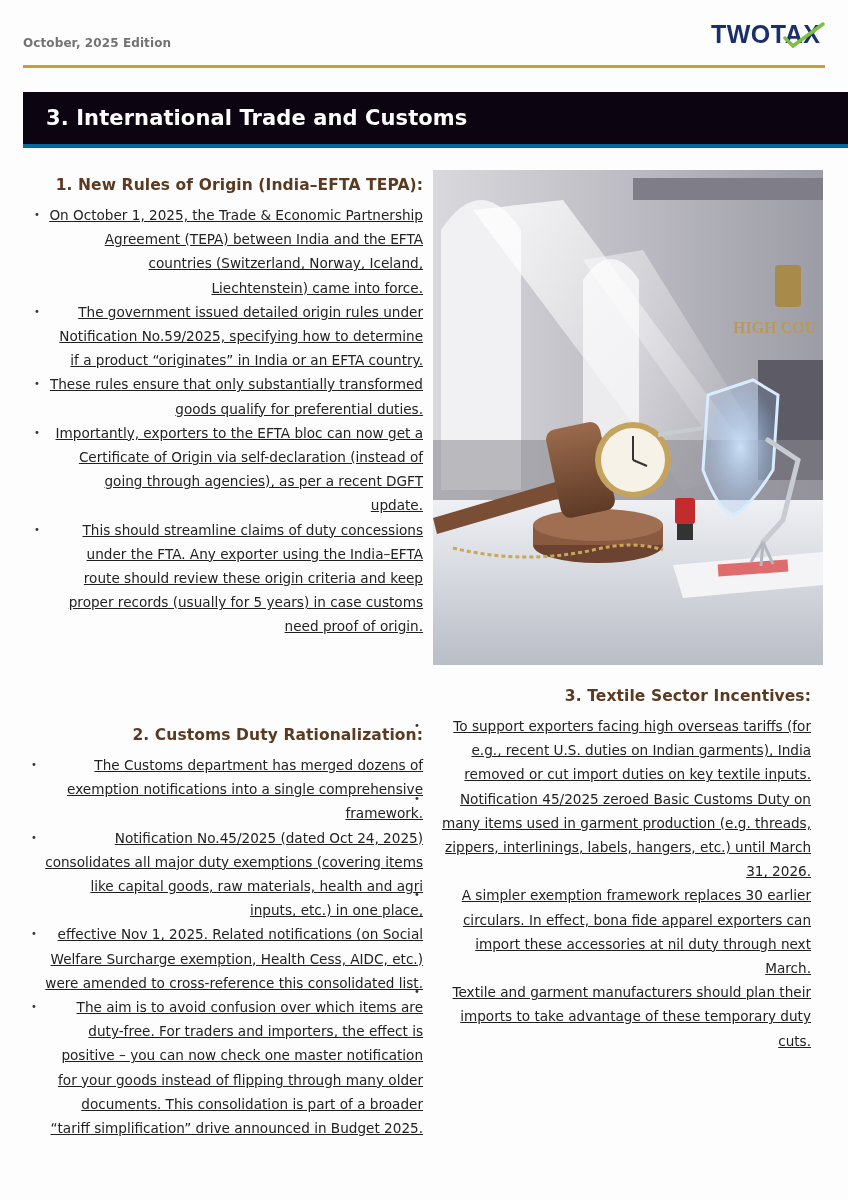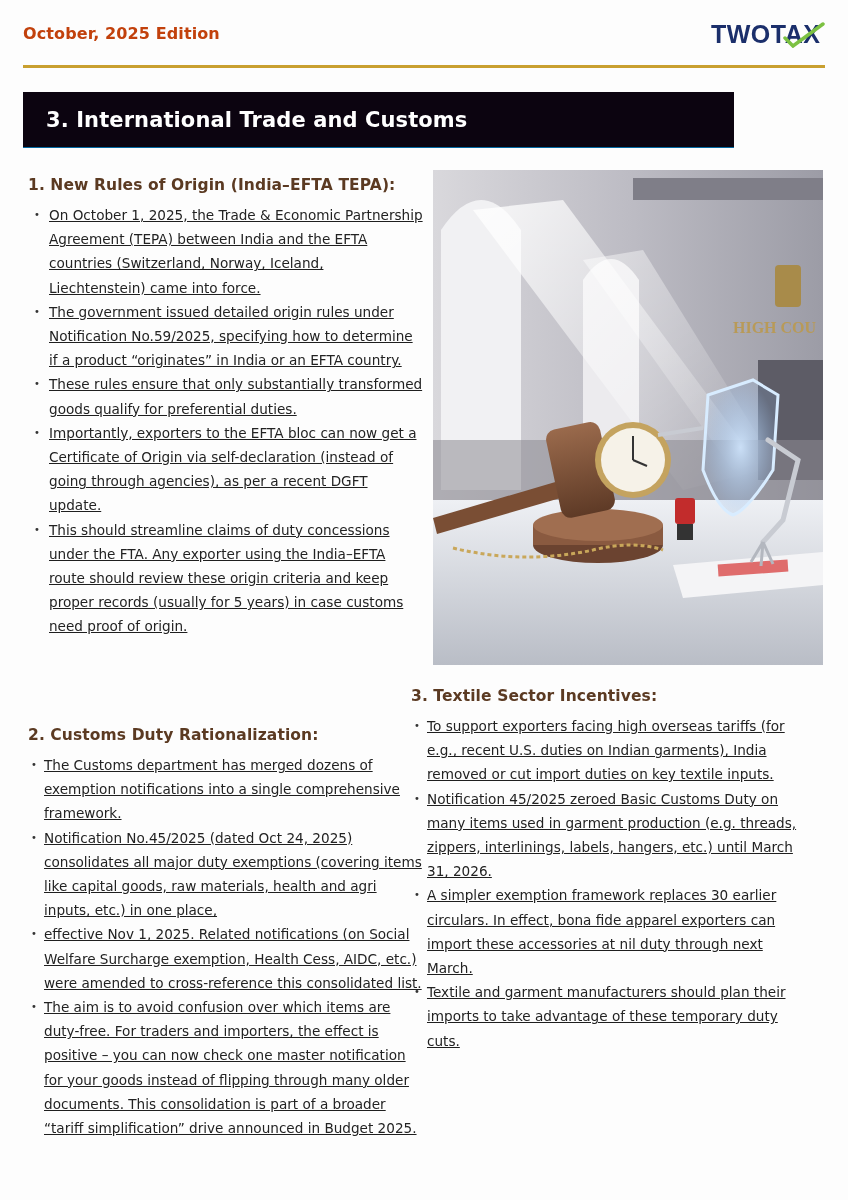--- a/index.html
+++ b/index.html
@@ -1,29 +1,29 @@
 <!DOCTYPE html>
 <html><head>
 <meta charset="utf-8">
 <style>
   * { box-sizing: border-box; margin: 0; padding: 0; }
   html, body { width: 848px; height: 1200px; background: #fdfdfd; overflow: hidden; }
   body { position: relative; font-family: "DejaVu Sans", "Liberation Sans", sans-serif; color: #1f1f1f; }
 
-  .edition { position: absolute; left: 23px; top: 24px; font-size: 16px; font-weight: bold; color: #c2410c; letter-spacing: 0.1px; }
+  .edition { position: absolute; left: 23px; top: 36px; font-size: 12px; font-weight: bold; color: #737373; letter-spacing: 0.1px; }
   .logo { position: absolute; left: 711px; top: 20px; height: 30px; display: flex; }
   .logo-text { font-family: "Liberation Sans", sans-serif; font-weight: bold; font-size: 25px; color: #1b2f6b; letter-spacing: 0.5px; }
   .logo svg { position: absolute; left: 72px; top: 2px; }
 
   .gold-rule { position: absolute; left: 23px; top: 65px; width: 802px; height: 3px; background: #c9a030; }
 
-  .section-bar { position: absolute; left: 23px; top: 92px; width: 711px; height: 56px; background: #0c0410; border-bottom: 1px solid #0369a1; display: flex; align-items: center; }
+  .section-bar { position: absolute; left: 23px; top: 92px; width: 825px; height: 56px; background: #0c0410; border-bottom: 4px solid #0369a1; display: flex; align-items: center; }
   .section-bar h1 { color: #ffffff; font-size: 21px; font-weight: bold; padding-left: 23px; letter-spacing: 0.1px; }
 
-  .block { position: absolute; }
+  .block { position: absolute; text-align: right; }
   .block h2 { font-size: 15.5px; font-weight: bold; color: #5b3a22; margin-bottom: 9px; letter-spacing: 0.1px; }
   .block ul { list-style: none; text-decoration: underline; }
   .block li { position: relative; padding-left: 21px; font-size: 13.6px; line-height: 24.2px; color: #222; }
   .block li::before { content: "\2022"; position: absolute; left: 6px; top: 0; font-size: 10px; color: #333; }
 
   #b1 { left: 28px; top: 176px; width: 395px; }
   #b2 { left: 28px; top: 687px; width: 395px; margin-top: 39px; }
   #b3 { left: 411px; top: 687px; width: 400px; }
   #b2 li, #b3 li { padding-left: 16px; }
   #b2 li::before, #b3 li::before { left: 3px; }

